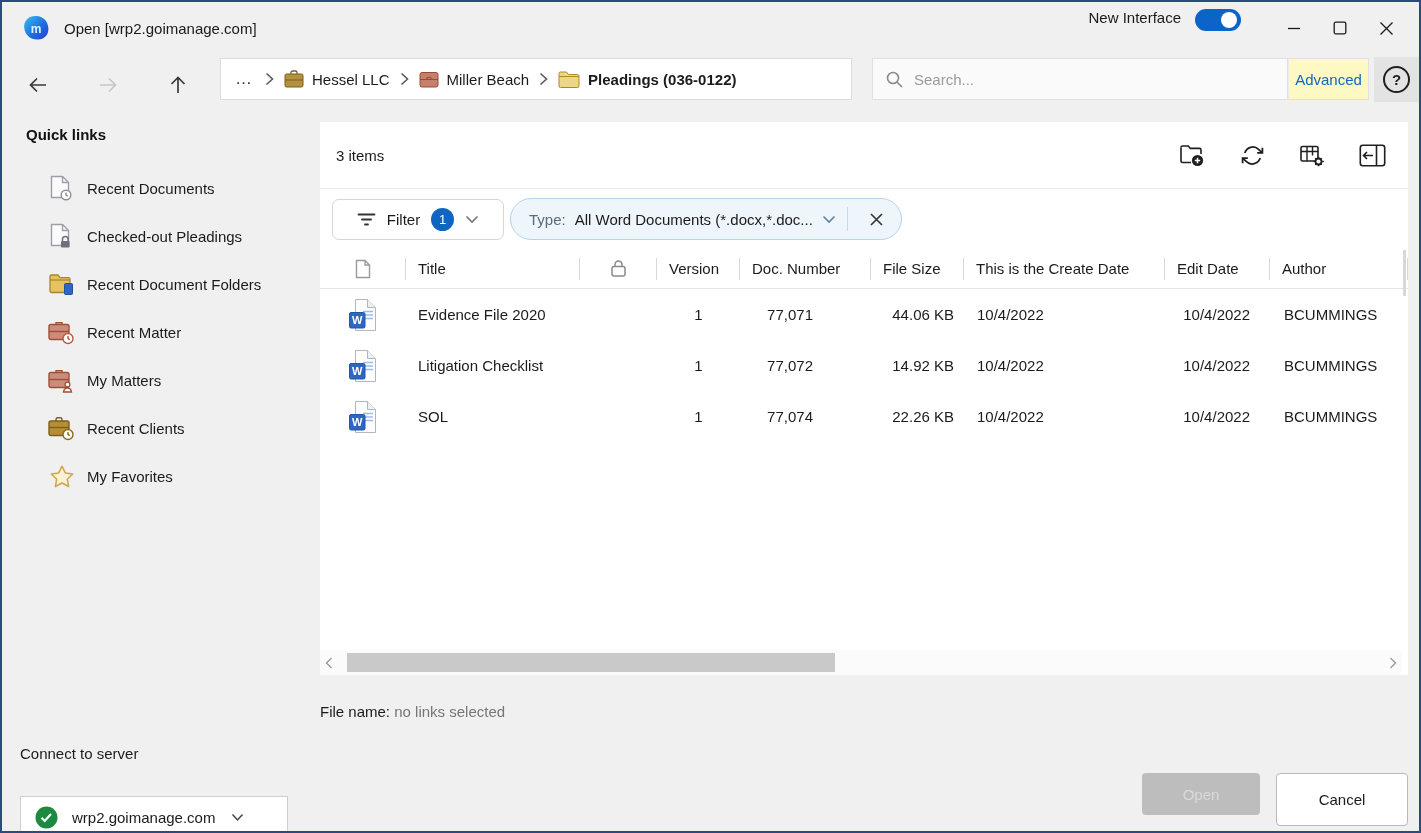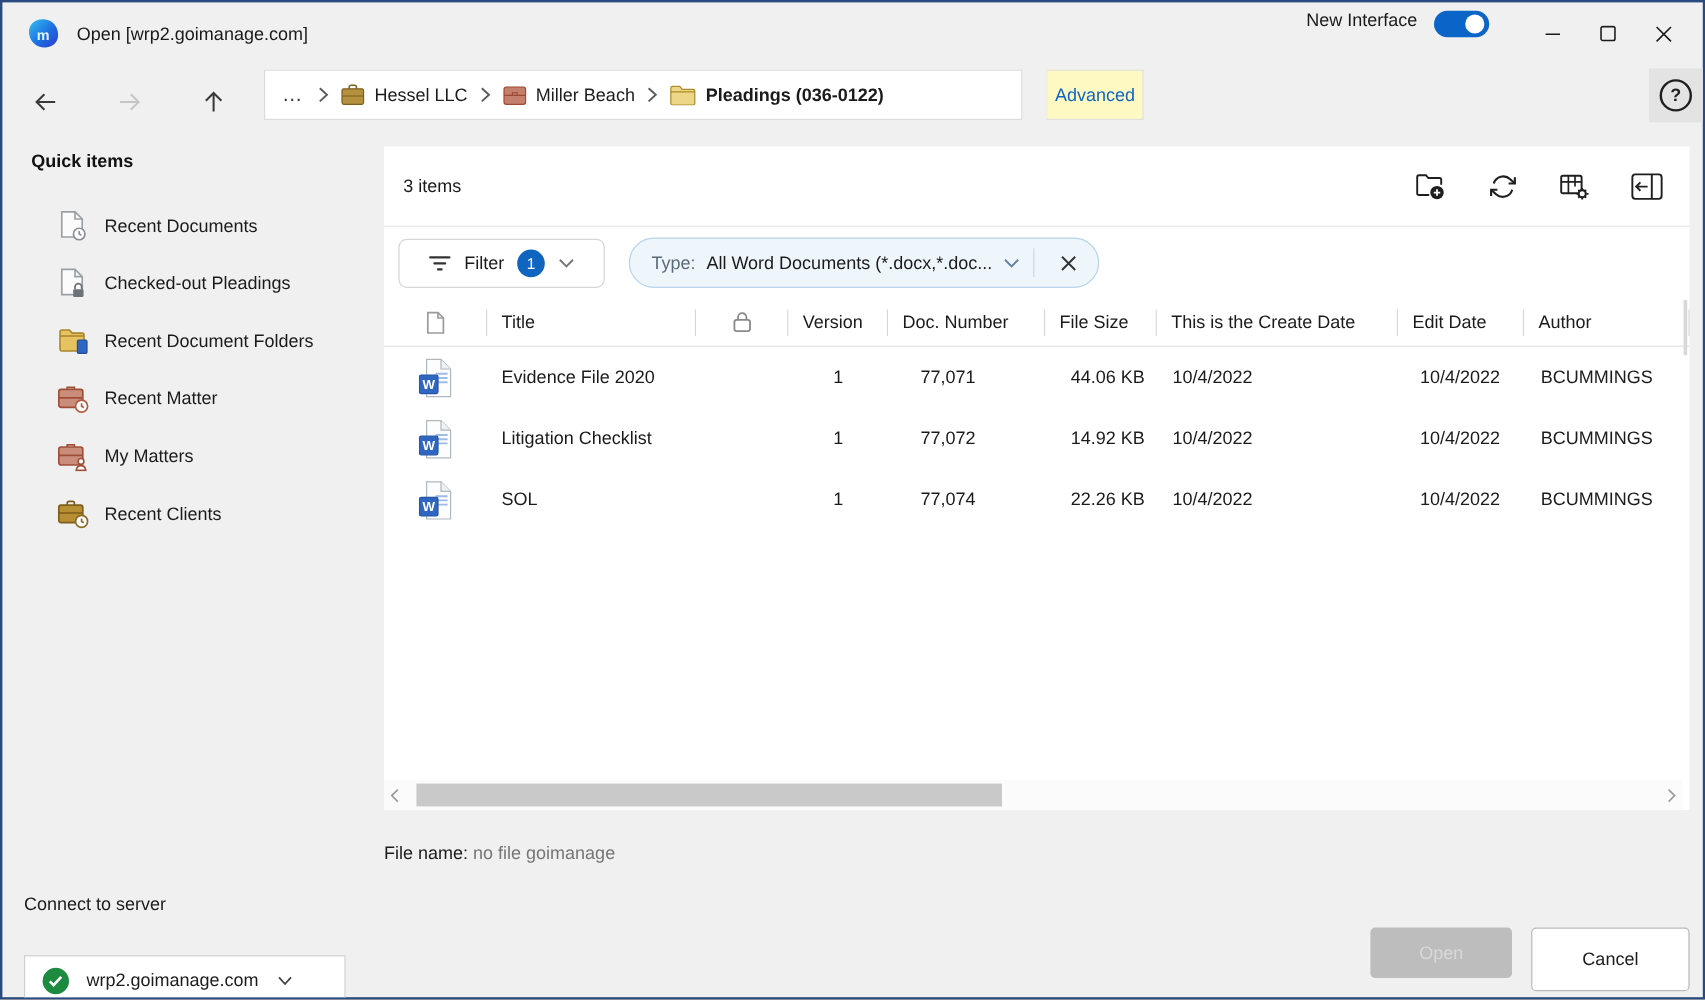--- a/index.html
+++ b/index.html
@@ -54,21 +54,21 @@
   .side-item .ic { width:27px; display:flex; justify-content:center; }
 
   
   .panel { position:absolute; left:318px; top:120px; width:1088px; height:553px; background:#fff; }
   .panel-top { height:67px; display:flex; align-items:center; justify-content:space-between;
                padding:0 22px 0 16px; border-bottom:1px solid #ececec; }
   .items-count { font-size:15px; color:#1b1b1b; }
   .toolbar { display:flex; gap:32px; align-items:center; }
   .tool-btn { width:28px; height:28px; display:flex; align-items:center; justify-content:center; cursor:pointer; }
 
-  .filter-row { display:flex; align-items:center; gap:20px; padding-left:12px; height:60px; }
+  .filter-row { display:flex; align-items:center; gap:6px; padding-left:12px; height:60px; }
   .filter-btn { width:172px; height:41px; border:1px solid #d6d6d6; border-radius:7px; background:#fff;
                 display:flex; align-items:center; justify-content:center; gap:11px; font-size:15px;
                 color:#1b1b1b; cursor:pointer; }
   .badge { width:23px; height:23px; border-radius:50%; background:#1065c0; color:#fff; font-size:13px;
            display:flex; align-items:center; justify-content:center; }
   .chip { height:42px; border-radius:21px; background:#eef5fb; border:1px solid #b7d4ea;
           display:flex; align-items:center; padding:0 6px 0 18px; gap:9px; font-size:15px; }
   .chip-prefix { color:#5c6b78; }
   .chip-value { color:#1b1b1b; white-space:nowrap; }
   .chip-divider { width:1px; height:24px; background:#c5daeb; margin:0 2px; }
@@ -206,30 +206,37 @@
       <div class="crumb current">
         <svg width="22" height="17" viewBox="0 0 22 17">
           <path d="M1 2.5A1.5 1.5 0 012.5 1h6l2 2.5h9A1.5 1.5 0 0121 5v10a1.5 1.5 0 01-1.5 1.5h-17A1.5 1.5 0 011 15z" fill="#eed688" stroke="#ab8b25"></path>
           <path d="M1 5.5h20" stroke="#ab8b25"></path>
         </svg>
         <span class="crumb-label">Pleadings (036-0122)</span>
       </div>
     </div>
 
     <div class="search-wrap">
+      <div class="search-box">
+        <svg width="19" height="19">
+            <circle cx="8" cy="8" r="5.5" fill="none" stroke="#8a8a8a" stroke-width="1.6"></circle>
+            <path d="M12.2 12.2L17 17" stroke="#8a8a8a" stroke-width="1.6"></path>
+          </svg>
+        <input type="text" placeholder="Search..." style="">
+      </div>
       <div class="advanced-btn">Advanced</div>
     </div>
 
     <div class="help-btn">
       <div class="help-circle">?</div>
     </div>
   </div>
 
   <aside class="sidebar">
-    <div class="sidebar-heading">Quick items</div>
+    <div class="sidebar-heading">Quick links</div>
     <div class="sidebar-items">
 
       <div class="side-item">
         <span class="ic">
           <svg width="23" height="27" viewBox="0 0 23 27">
               <path d="M1.5 1.5h11l6 6v15h-17z" fill="#fbfbfb" stroke="#9aa0a6" stroke-width="1.4"></path>
               <path d="M12.5 1.5v6h6" fill="none" stroke="#9aa0a6" stroke-width="1.4"></path>
               <circle cx="16" cy="20" r="4.8" fill="#fff" stroke="#8a9096" stroke-width="1.4"></circle>
               <path d="M16 17.6V20l1.9 1.1" stroke="#8a9096" stroke-width="1.4" fill="none"></path>
             </svg>
@@ -292,20 +299,28 @@
               <path d="M8 5V3.4A1.6 1.6 0 019.6 1.8h2.8A1.6 1.6 0 0114 3.4V5" fill="none" stroke="#7d5e1a" stroke-width="1.4"></path>
               <rect x="1" y="5" width="20" height="14.5" rx="2" fill="#b78e34" stroke="#7d5e1a" stroke-width="1.4"></rect>
               <path d="M1 11.5h20" stroke="#7d5e1a" stroke-width="1.3"></path>
               <circle cx="20" cy="18.5" r="5" fill="#fff" stroke="#8a6a20" stroke-width="1.4"></circle>
               <path d="M20 16v2.5l1.9 1.1" stroke="#8a6a20" stroke-width="1.4" fill="none"></path>
             </svg>
         </span>
         <span>Recent Clients</span>
       </div>
 
+      <div class="side-item">
+        <span class="ic">
+          <svg width="26" height="25" viewBox="0 0 26 25">
+              <path d="M13 2.2l3.3 6.7 7.4 1.1-5.4 5.2 1.3 7.3L13 19l-6.6 3.5 1.3-7.3-5.4-5.2 7.4-1.1z" fill="#faf0d2" stroke="#c9a84c" stroke-width="1.5" stroke-linejoin="round"></path>
+            </svg>
+        </span>
+        <span>My Favorites</span>
+      </div>
     </div>
   </aside>
 
   <main class="panel">
 
     <div class="panel-top">
       <span class="items-count">3 items</span>
       <div class="toolbar">
         <div class="tool-btn">
           <svg width="26" height="24" viewBox="0 0 26 24">
@@ -462,21 +477,21 @@
       <span class="hs-arrow">
         <svg width="8" height="12">
             <path d="M1.5 1l5 5-5 5" stroke="#9a9a9a" stroke-width="1.4" fill="none"></path>
           </svg>
       </span>
     </div>
   </main>
 
   <div class="filename-row">
     <span class="filename-label">File name:</span>
-    <span class="filename-value">no file goimanage</span>
+    <span class="filename-value">no links selected</span>
   </div>
 
   <div class="connect-label">Connect to server</div>
 
   <div class="server-box">
     <svg width="23" height="23">
       <circle cx="11.5" cy="11.5" r="11" fill="#1c8a3f"></circle>
       <path d="M6.5 11.8l3.2 3.2 6.3-7" stroke="#fff" stroke-width="2.2" fill="none"></path>
     </svg>
     <span>wrp2.goimanage.com</span>

